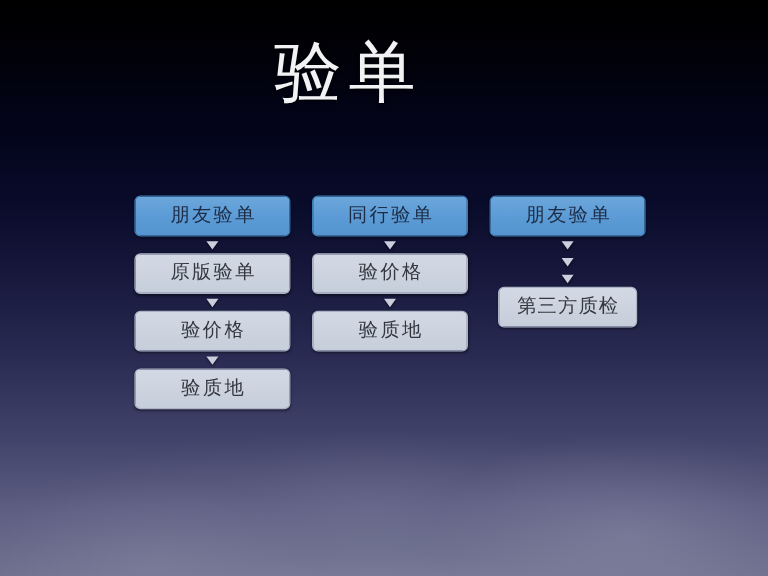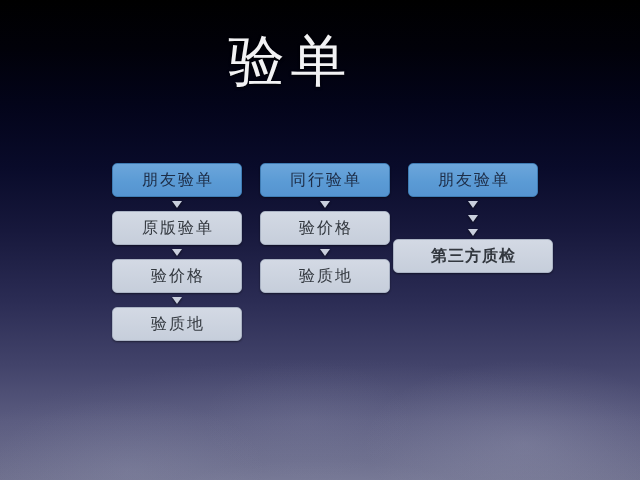--- a/index.html
+++ b/index.html
@@ -105,24 +105,23 @@
   }
 
   .node.plain {
     background: linear-gradient(to bottom, #d3d9e4 0%, #ccd3df 55%, #c6cedb 100%);
     border: 1px solid #aab3c4;
     color: #33383f;
     box-shadow: 0 1px 2px rgba(0,0,0,0.45);
   }
 
   .node.wide {
-    width: 160px;
+    width: 116px;
     letter-spacing: 1px;
     text-indent: 1px;
-    font-weight: bold;
   }
 
   .connector {
     width: 100%;
     height: 14px;
     display: flex;
     align-items: center;
     justify-content: center;
   }
 

